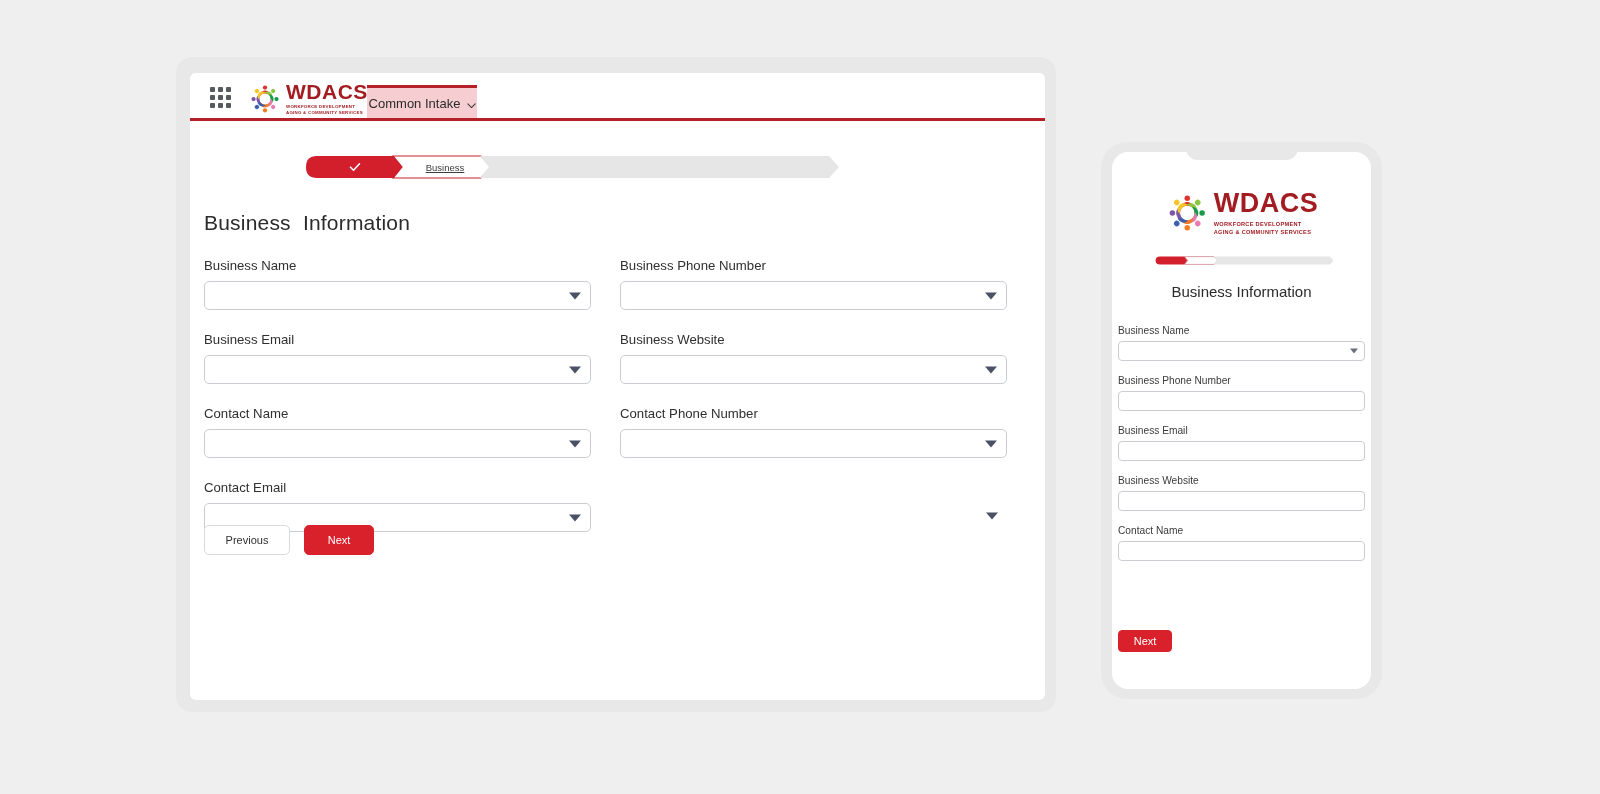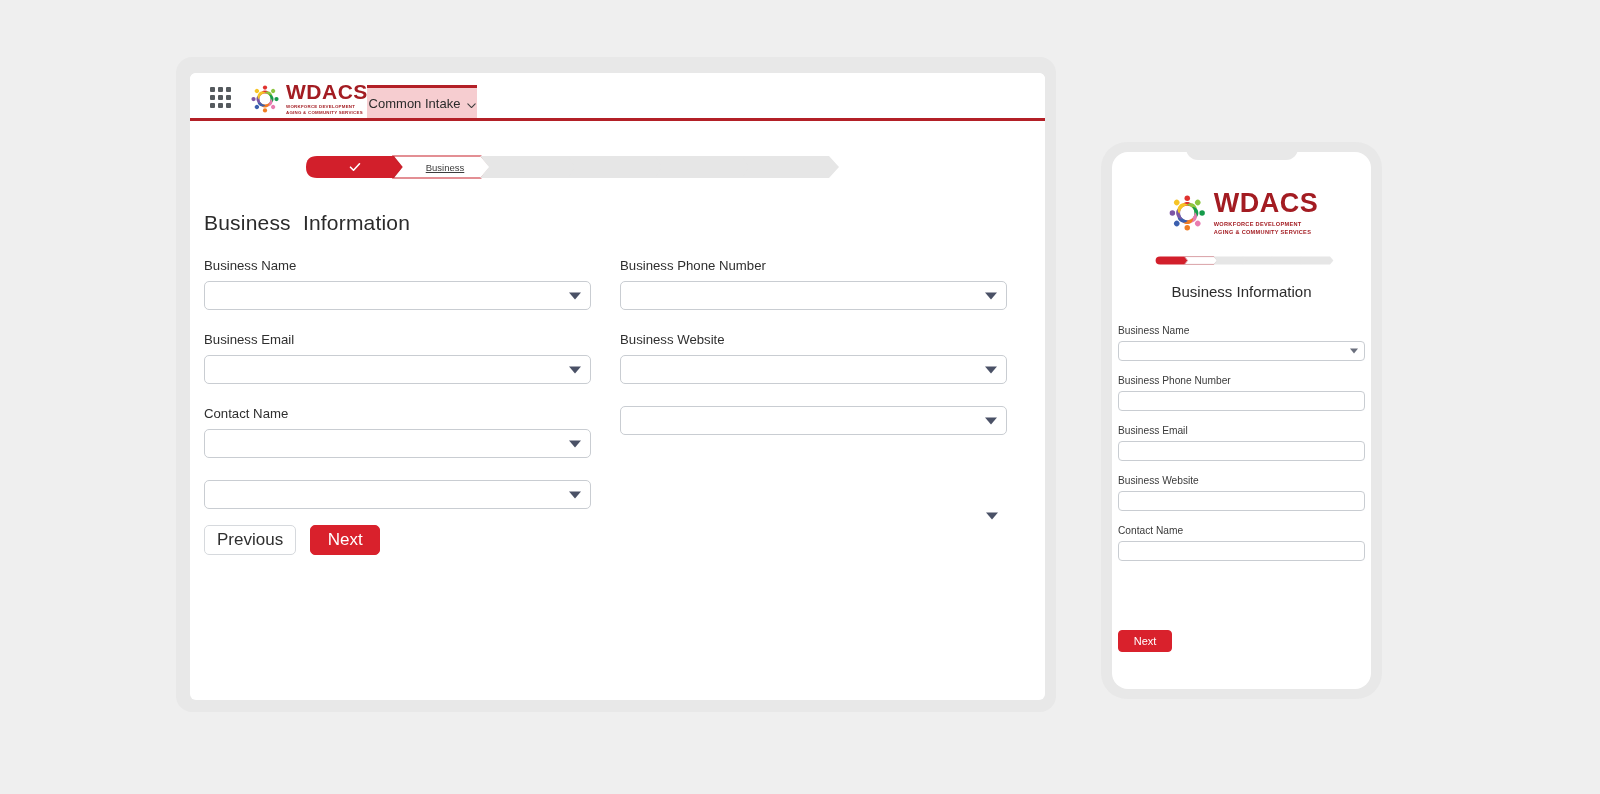--- a/index.html
+++ b/index.html
@@ -161,21 +161,21 @@
   .caret-bare .caret { right: 9px; }
 
   
   .btn-row {
     position: absolute;
     left: 14px; top: 452px;
     display: flex; gap: 14px; align-items: center;
   }
   .btn {
     font-family: inherit;
-    font-size: 17px;
+    font-size: 11px;
     border-radius: 5px;
     cursor: pointer;
     height: 30px;
     display: inline-flex; align-items: center; justify-content: center;
   }
   .btn-prev {
     background: #ffffff; color: #2f2f2f;
     border: 1px solid #d6d9dd;
     min-width: 86px; padding: 0 12px;
   }
@@ -423,23 +423,25 @@
         <div class="field">
           <label class="field-label">Business Website</label>
           <div class="field-input"><input type="text" placeholder="" style=""><span class="caret"></span></div>
         </div>
         <div class="field">
           <label class="field-label">Contact Name</label>
           <div class="field-input"><input type="text" placeholder="" style=""><span class="caret"></span></div>
         </div>
         <div></div>
         <div class="field">
-          <div class="field-input"><input type="text" placeholder="" style=""><span class="caret"></span></div>
-        </div>
-        <div class="field">
+          <label class="field-label">Contact Phone Number</label>
+          <div class="field-input"><input type="text" placeholder="" style=""><span class="caret"></span></div>
+        </div>
+        <div class="field">
+          <label class="field-label">Contact Email</label>
           <div class="field-input"><input type="text" placeholder="" style=""><span class="caret"></span></div>
         </div>
         <div></div>
         <div class="field">
           <div class="caret-bare" style="margin-top: 21px;">
             <span class="caret"></span>
           </div>
         </div>
       </div>
 

